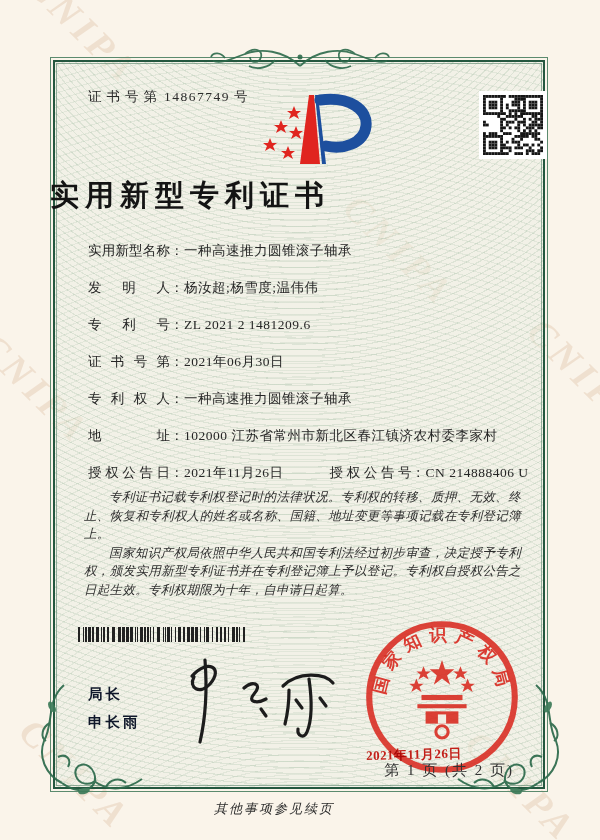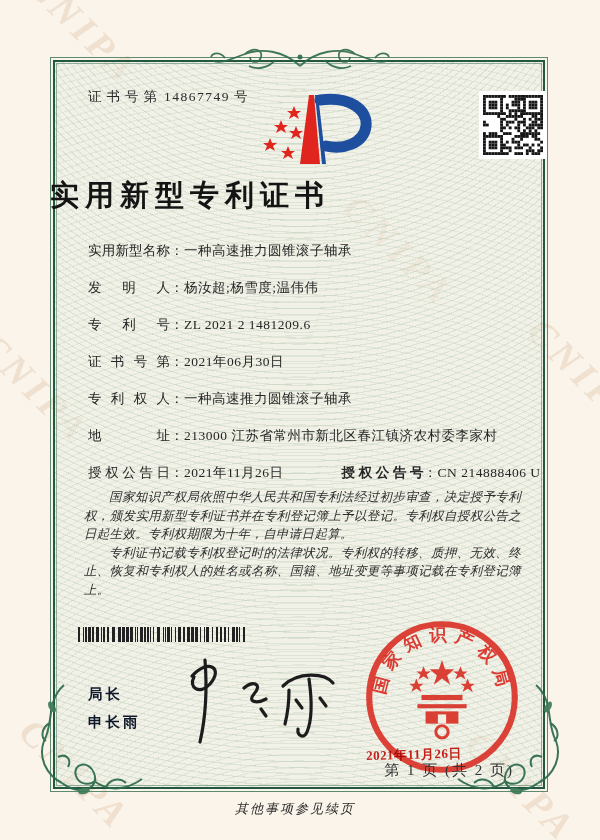--- a/index.html
+++ b/index.html
@@ -50,21 +50,21 @@
   .qr{position:absolute;left:479px;top:91px;width:64px;height:64px;background:#fff;padding:2px;}
   .title{
     position:absolute;left:50px;top:176px;width:498px;text-align:left;
     font-size:29px;font-weight:700;letter-spacing:6px;color:#141414;
   }
   .fields{position:absolute;left:88px;top:242px;width:440px;font-size:13.5px;color:#262626;}
   .frow{height:37px;line-height:17px;white-space:nowrap;}
   .flabel{display:inline-block;width:82px;text-align:justify;text-align-last:justify;vertical-align:top;}
   .fcolon{display:inline-block;width:14px;}
   .fvalue{letter-spacing:0.5px;margin-top:28px;}
-  .fpair2{margin-left:58px;font-weight:bold;}
+  .fpair2{margin-left:46px;}
   .body-text{
     position:absolute;left:84px;top:488px;width:437px;
     font-size:12.5px;line-height:18.6px;text-align:justify;
     font-style:italic;color:#2e2e2e;letter-spacing:0.3px;
   }
   .body-text p{margin:0;text-indent:2em;}
   .barcode{position:absolute;left:78px;top:627px;width:172px;height:15px;}
   .sig-block{
     position:absolute;left:88px;top:680px;
     font-family:"Liberation Sans","DejaVu Sans",sans-serif;
@@ -76,21 +76,21 @@
     position:absolute;left:366px;top:745px;width:160px;
     font-size:13px;font-weight:700;color:#c22019;letter-spacing:0.5px;
     transform:rotate(-1.5deg);z-index:3;mix-blend-mode:multiply;
   }
   .page-info{
     position:absolute;left:50px;top:761px;width:464px;text-align:right;
     font-size:15px;color:#333;letter-spacing:2px;z-index:3;
   }
   .continuation{
     position:absolute;left:0;top:800px;width:548px;text-align:center;
-    font-size:13px;font-style:italic;color:#2e2e2e;letter-spacing:2px;z-index:2;margin-left:21px;
+    font-size:13px;font-style:italic;color:#2e2e2e;letter-spacing:2px;z-index:2;
   }
 </style>
 </head>
 <body>
 
 <div class="wm" style="left:14px;top:6px;">CNIPA</div>
 <div class="wm" style="left:330px;top:228px;">CNIPA</div>
 <div class="wm" style="left:-34px;top:366px;">CNIPA</div>
 <div class="wm" style="left:514px;top:352px;">CNIPA</div>
 <div class="wm" style="left:6px;top:752px;">CNIPA</div>
@@ -414,30 +414,30 @@
     <div class="frow">
       <span class="flabel">专利号</span><span class="fcolon">：</span><span class="fvalue">ZL 2021 2 1481209.6</span>
     </div>
     <div class="frow">
       <span class="flabel">证书号第</span><span class="fcolon">：</span><span class="fvalue">2021年06月30日</span>
     </div>
     <div class="frow">
       <span class="flabel">专利权人</span><span class="fcolon">：</span><span class="fvalue">一种高速推力圆锥滚子轴承</span>
     </div>
     <div class="frow">
-      <span class="flabel">地址</span><span class="fcolon">：</span><span class="fvalue">213000 江苏省常州市新北区春江镇济农村委李家村</span>
+      <span class="flabel">地址</span><span class="fcolon">：</span><span class="fvalue">102000 江苏省常州市新北区春江镇济农村委李家村</span>
     </div>
     <div class="frow">
       <span class="flabel">授权公告日</span><span class="fcolon">：</span><span class="fvalue">2021年11月26日</span><span class="flabel fpair2">授权公告号</span><span class="fcolon">：</span><span class="fvalue">CN 214888406 U</span>
     </div>
   </div>
 
   <div class="body-text">
+    <p>专利证书记载专利权登记时的法律状况。专利权的转移、质押、无效、终止、恢复和专利权人的姓名或名称、国籍、地址变更等事项记载在专利登记簿上。</p>
     <p>国家知识产权局依照中华人民共和国专利法经过初步审查，决定授予专利权，颁发实用新型专利证书并在专利登记簿上予以登记。专利权自授权公告之日起生效。专利权期限为十年，自申请日起算。</p>
-    <p>专利证书记载专利权登记时的法律状况。专利权的转移、质押、无效、终止、恢复和专利权人的姓名或名称、国籍、地址变更等事项记载在专利登记簿上。</p>
   </div>
 
   <div class="barcode">
       <svg width="172" height="15" viewBox="0 0 172 15" fill="#222" style="display:block;">
         <rect x="0" y="0" width="2" height="15"></rect>
         <rect x="5" y="0" width="1" height="15"></rect>
         <rect x="7" y="0" width="2" height="15"></rect>
         <rect x="10" y="0" width="3" height="15"></rect>
         <rect x="14" y="0" width="2" height="15"></rect>
         <rect x="18" y="0" width="3" height="15"></rect>

